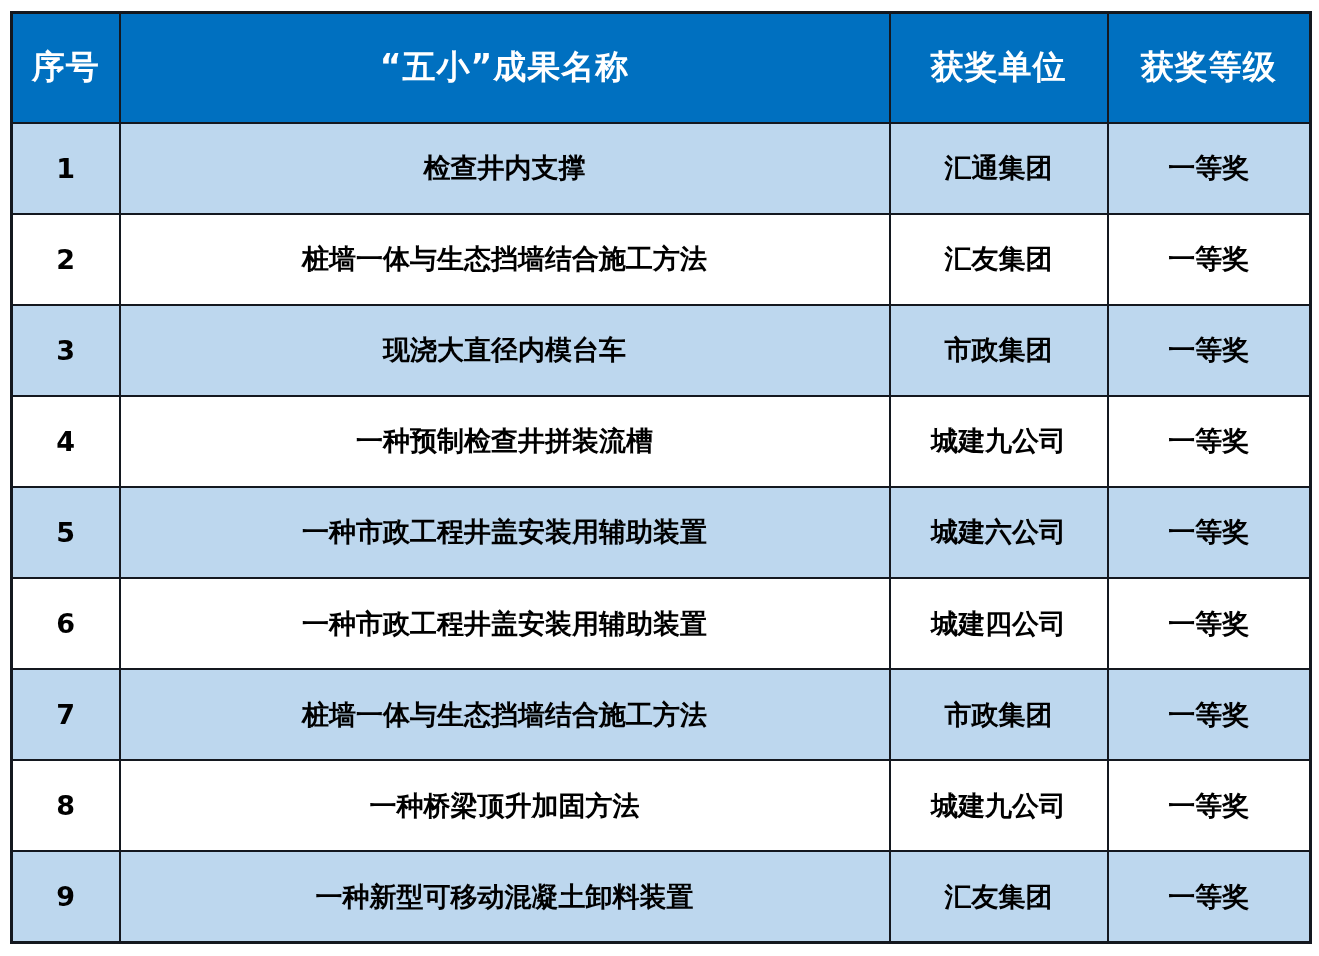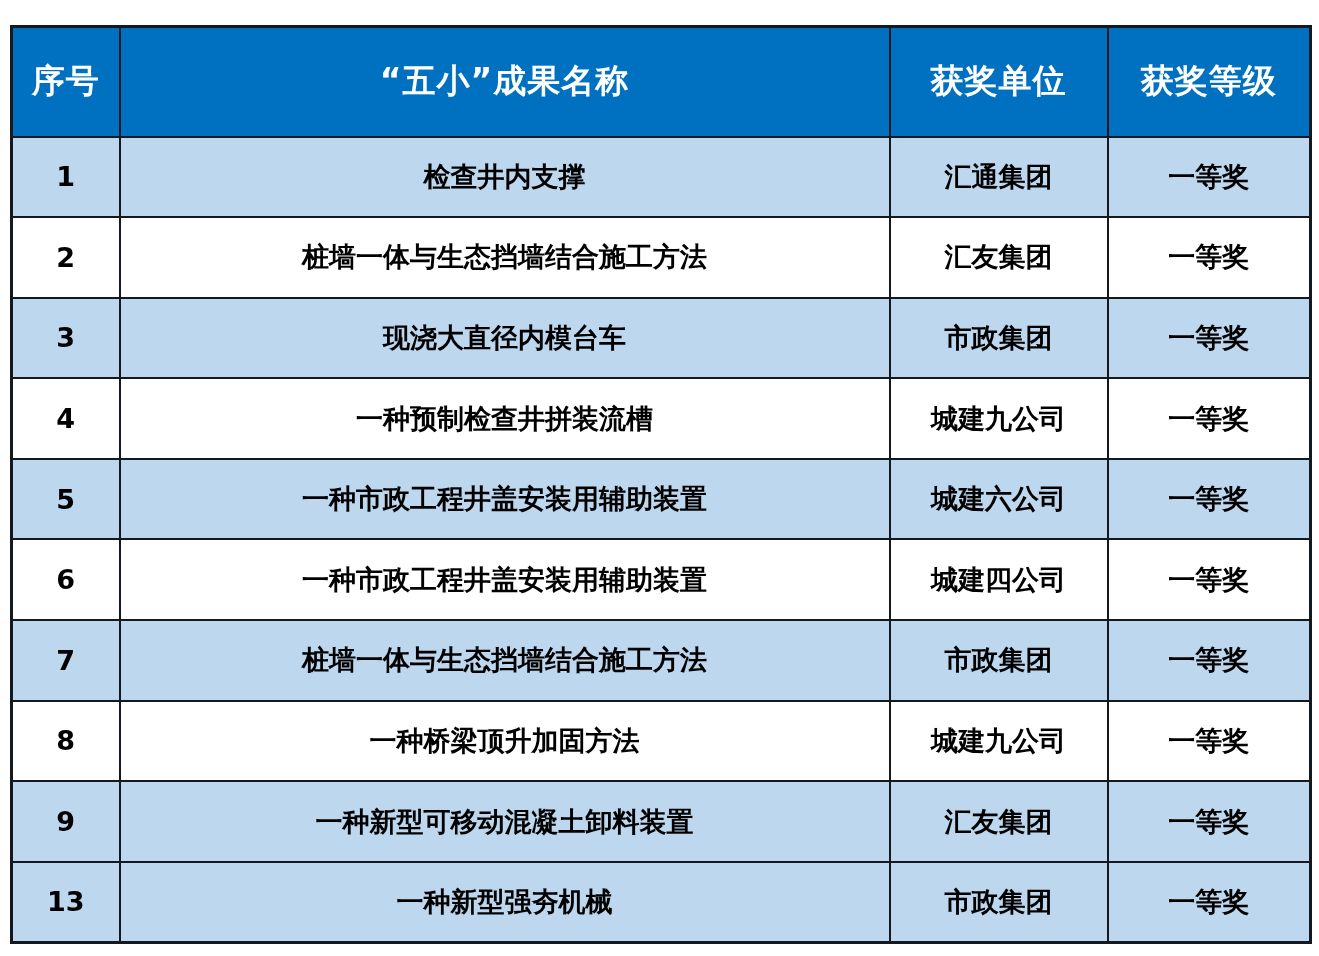--- a/index.html
+++ b/index.html
@@ -5,21 +5,21 @@
   html, body {
     margin: 0;
     padding: 0;
     background: #ffffff;
     font-family: "DejaVu Sans", "Liberation Sans", sans-serif;
   }
   .page {
     width: 1297px;
     height: 956px;
     box-sizing: border-box;
-    padding: 25px 11px 12px 10px;
+    padding: 11px 11px 12px 10px;
     background: #ffffff;
   }
   table.awards {
     width: 100%;
     height: 100%;
     border-collapse: collapse;
     table-layout: fixed;
     border: 3px solid #14181f;
   }
   table.awards th, table.awards td {
@@ -116,21 +116,15 @@
         <td>一种桥梁顶升加固方法</td>
         <td>城建九公司</td>
         <td>一等奖</td>
       </tr>
       <tr class="alt">
         <td>9</td>
         <td>一种新型可移动混凝土卸料装置</td>
         <td>汇友集团</td>
         <td>一等奖</td>
       </tr>
-      <tr class="alt">
-        <td>13</td>
-        <td>一种新型强夯机械</td>
-        <td>市政集团</td>
-        <td>一等奖</td>
-      </tr>
     </tbody>
   </table>
 </div>
 
 </body></html>

